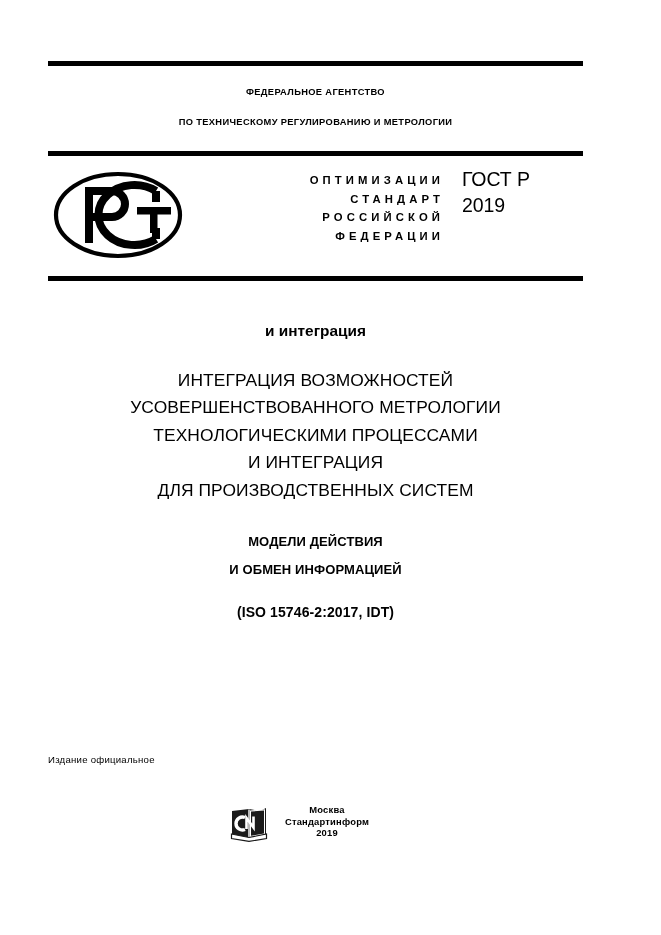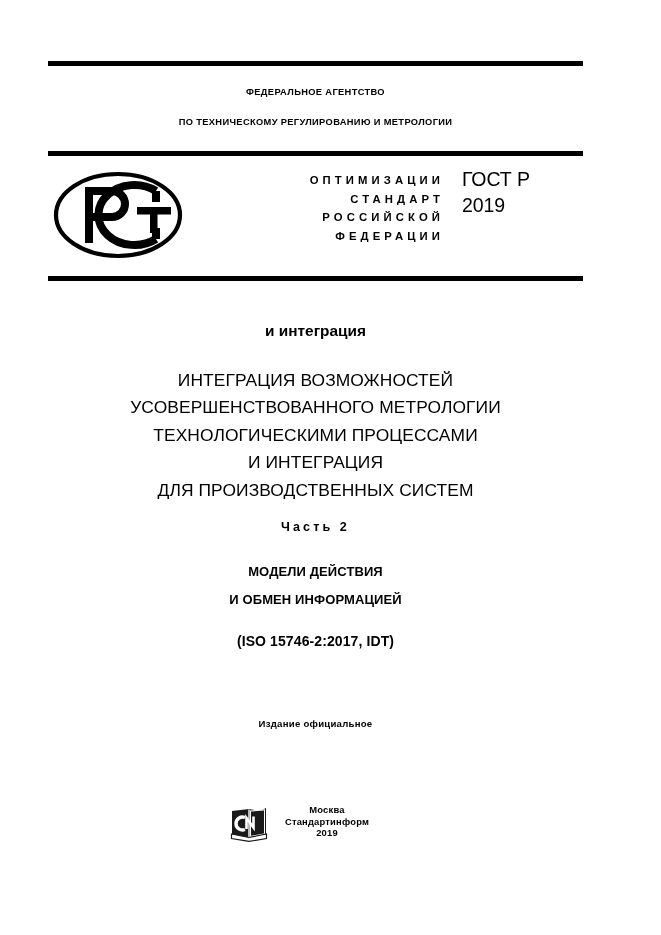--- a/index.html
+++ b/index.html
@@ -139,25 +139,25 @@
     margin-top: 20px;
     font-size: 14px;
     font-weight: bold;
     letter-spacing: 0.1px;
   }
 
   
   #official-edition {
     position: absolute;
     left: 48px;
-    top: 718px;
-    width: 535px;
-    text-align: center;
+    top: 754px;
+    width: 535px;
+    text-align: left;
     font-size: 9.6px;
-    font-weight: bold;
+    font-weight: normal;
     letter-spacing: 0.25px;
   }
 
   
   #publisher-block {
     position: absolute;
     left: 32px;
     top: 803px;
     width: 535px;
     display: flex;
@@ -235,21 +235,20 @@
     </div>
 
     <div id="title-main">
       <div class="title-main-line">ИНТЕГРАЦИЯ ВОЗМОЖНОСТЕЙ</div>
       <div class="title-main-line">УСОВЕРШЕНСТВОВАННОГО МЕТРОЛОГИИ</div>
       <div class="title-main-line">ТЕХНОЛОГИЧЕСКИМИ ПРОЦЕССАМИ</div>
       <div class="title-main-line">И ИНТЕГРАЦИЯ</div>
       <div class="title-main-line">ДЛЯ ПРОИЗВОДСТВЕННЫХ СИСТЕМ</div>
     </div>
 
-    <div id="part-label">Часть 2</div>
 
     <div id="title-part">
       <div class="title-part-line">МОДЕЛИ ДЕЙСТВИЯ</div>
       <div class="title-part-line">И ОБМЕН ИНФОРМАЦИЕЙ</div>
     </div>
 
     <div id="iso-reference">(ISO 15746-2:2017, IDT)</div>
   </div>
 
   <div id="official-edition">Издание официальное</div>

